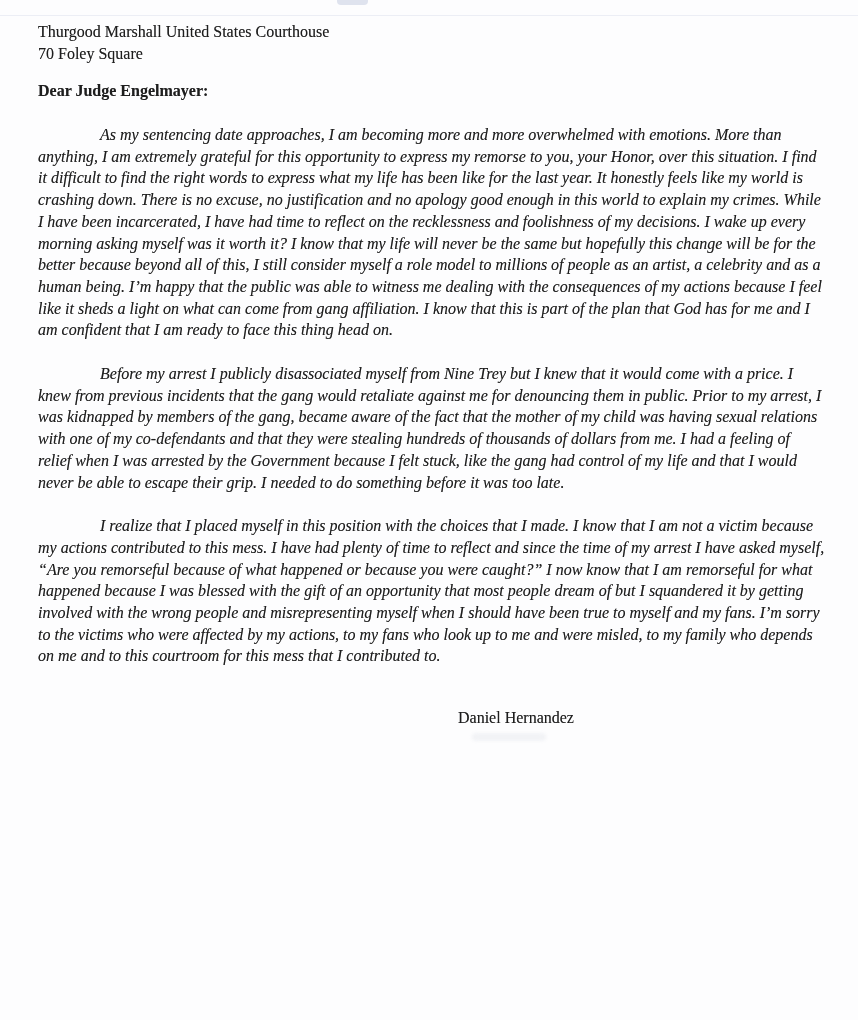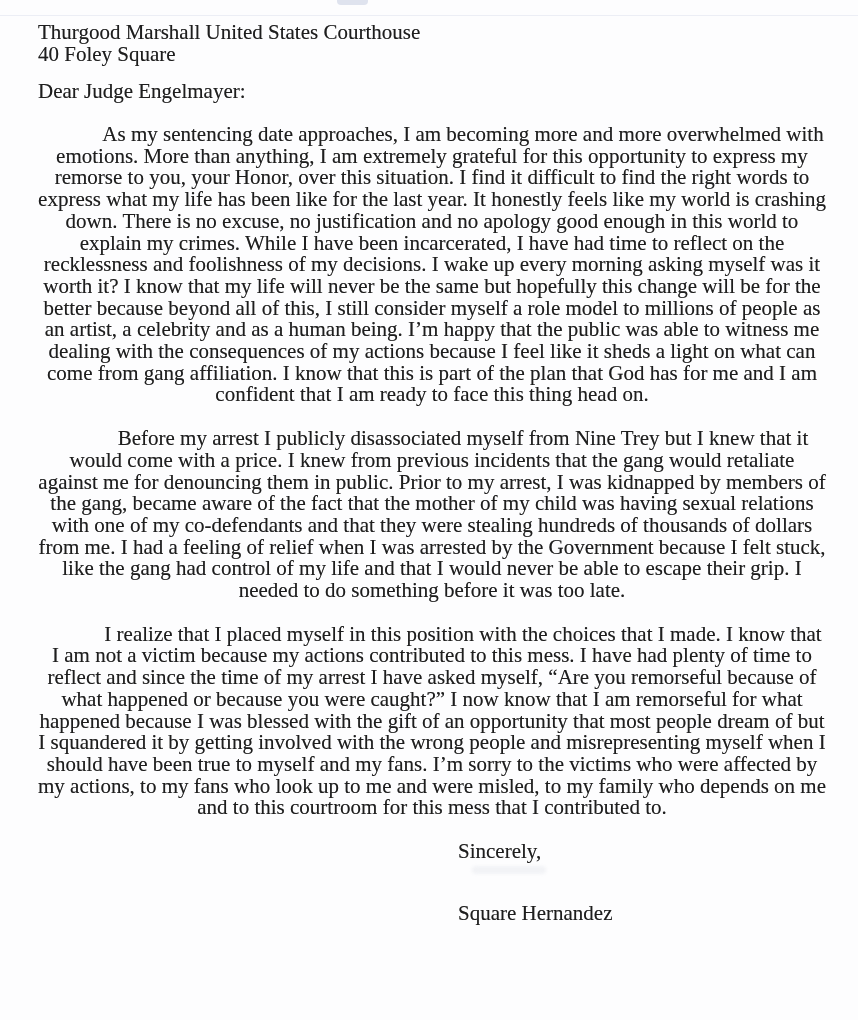--- a/index.html
+++ b/index.html
@@ -34,36 +34,38 @@
       width: 858px;
       height: 1px;
       background: #eceef5;
     }
     
     .letter {
       position: absolute;
       left: 38px;
       top: 21px;
       width: 788px;
-      font-size: 21px;
+      font-size: 16px;
       line-height: 21.7px;
       text-shadow: 0 0 0.5px rgba(20,20,20,0.45);
     }
     .address-line {
       margin: 0;
       line-height: 22px;
     }
     .salutation {
       margin: 15px 0 0 0;
       line-height: 22px;
+      font-weight: bold;
     }
     .para {
       margin: 22px 0 0 0;
       text-indent: 62px;
-      text-align: center;
+      text-align: left;
+      font-style: italic;
     }
     .closing-block {
       position: relative;
       margin: 21px 0 0 420px;
     }
     .closing-line {
       margin: 0;
       line-height: 22px;
     }
     .signature-smudge {
@@ -86,32 +88,31 @@
 
 <div class="page">
 
   <div class="top-tab"></div>
   <div class="top-divider"></div>
 
   <div class="letter">
 
     <div>
       <p class="address-line">Thurgood Marshall United States Courthouse</p>
-      <p class="address-line">40 Foley Square</p>
+      <p class="address-line">70 Foley Square</p>
     </div>
 
     <p class="salutation">Dear Judge Engelmayer:</p>
 
     <p class="para">As my sentencing date approaches, I am becoming more and more overwhelmed with emotions. More than anything, I am extremely grateful for this opportunity to express my remorse to you, your Honor, over this situation. I find it difficult to find the right words to express what my life has been like for the last year. It honestly feels like my world is crashing down. There is no excuse, no justification and no apology good enough in this world to explain my crimes. While I have been incarcerated, I have had time to reflect on the recklessness and foolishness of my decisions. I wake up every morning asking myself was it worth it? I know that my life will never be the same but hopefully this change will be for the better because beyond all of this, I still consider myself a role model to millions of people as an artist, a celebrity and as a human being. I’m happy that the public was able to witness me dealing with the consequences of my actions because I feel like it sheds a light on what can come from gang affiliation. I know that this is part of the plan that God has for me and I am confident that I am ready to face this thing head on.</p>
 
     <p class="para">Before my arrest I publicly disassociated myself from Nine Trey but I knew that it would come with a price. I knew from previous incidents that the gang would retaliate against me for denouncing them in public. Prior to my arrest, I was kidnapped by members of the gang, became aware of the fact that the mother of my child was having sexual relations with one of my co-defendants and that they were stealing hundreds of thousands of dollars from me. I had a feeling of relief when I was arrested by the Government because I felt stuck, like the gang had control of my life and that I would never be able to escape their grip. I needed to do something before it was too late.</p>
 
     <p class="para">I realize that I placed myself in this position with the choices that I made. I know that I am not a victim because my actions contributed to this mess. I have had plenty of time to reflect and since the time of my arrest I have asked myself, “Are you remorseful because of what happened or because you were caught?” I now know that I am remorseful for what happened because I was blessed with the gift of an opportunity that most people dream of but I squandered it by getting involved with the wrong people and misrepresenting myself when I should have been true to myself and my fans. I’m sorry to the victims who were affected by my actions, to my fans who look up to me and were misled, to my family who depends on me and to this courtroom for this mess that I contributed to.</p>
 
 
     <div class="closing-block">
-      <p class="closing-line">Sincerely,</p>
       <div class="signature-smudge"></div>
-      <p class="signature-name">Square Hernandez</p>
+      <p class="signature-name">Daniel Hernandez</p>
     </div>
 
   </div>
 </div>
 
 </body></html>

